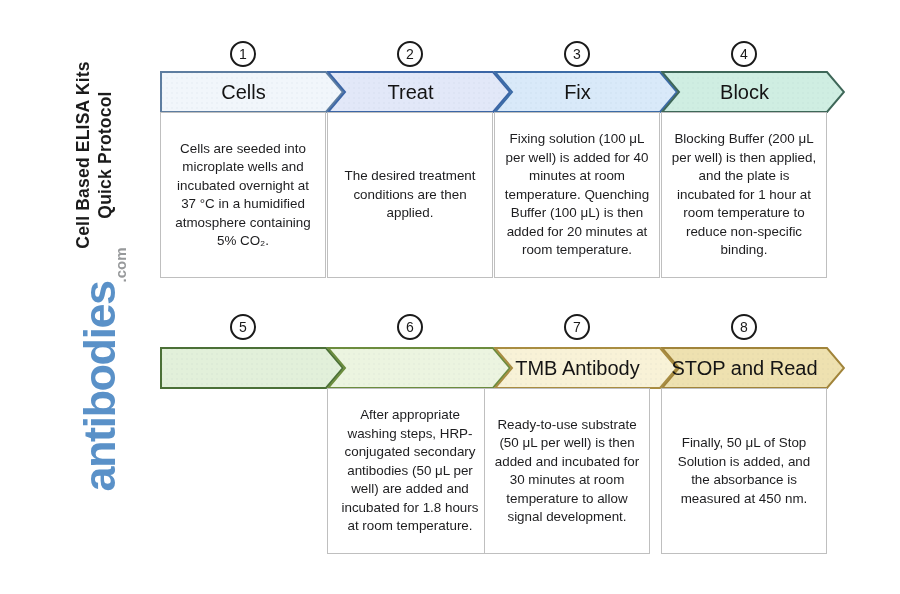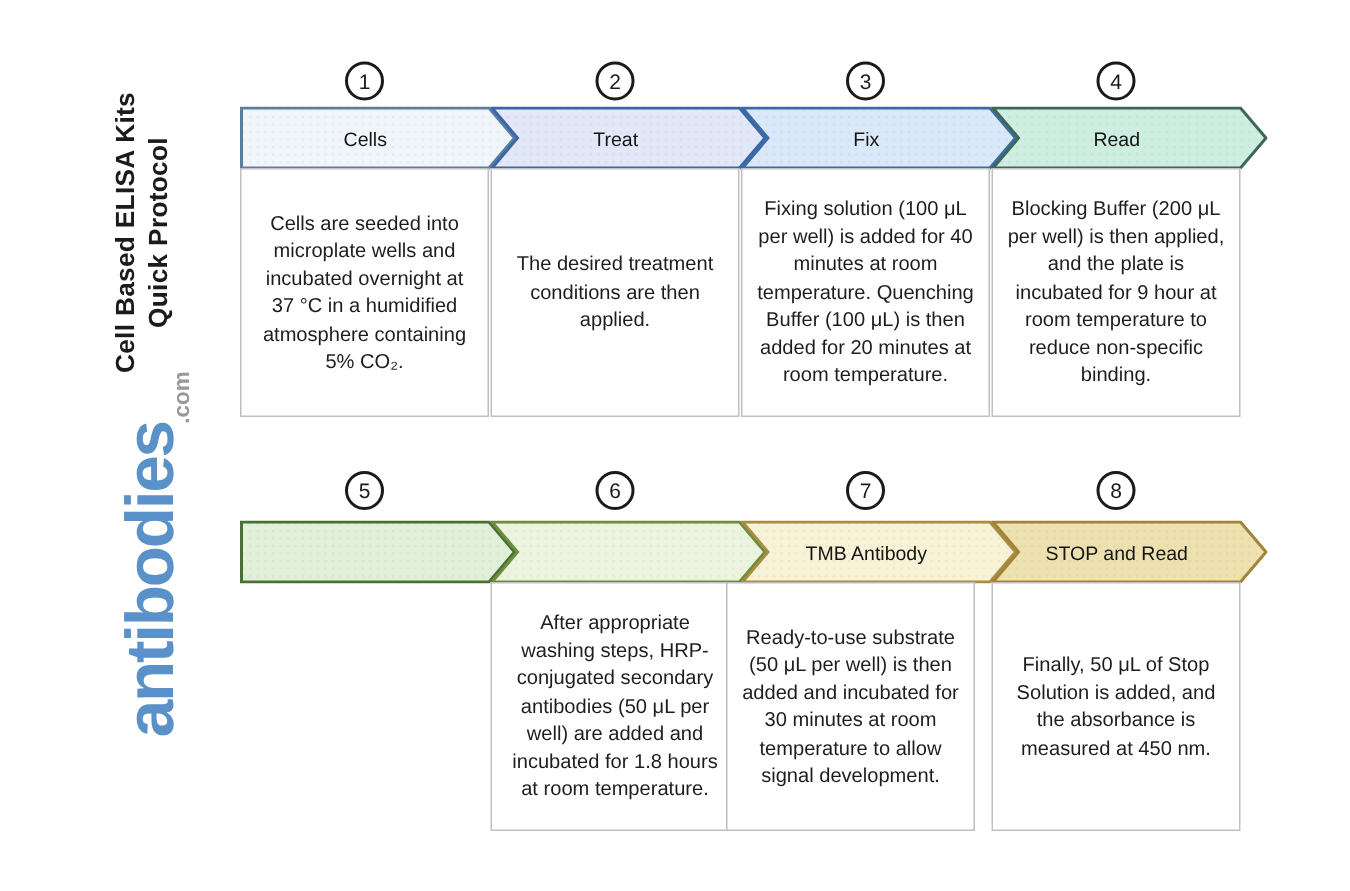--- a/index.html
+++ b/index.html
@@ -31,21 +31,21 @@
     position:absolute;width:26px;height:26px;border:2px solid #1a1a1a;border-radius:50%;
     background:#ffffff;box-sizing:border-box;
     display:flex;align-items:center;justify-content:center;
     font-size:14px;color:#1a1a1a;
   }
   svg.arrow{position:absolute;}
   .arrow-outline{fill:none;stroke-width:2;}
   .arrow-label{
     position:absolute;width:167px;height:42px;
     display:flex;align-items:center;justify-content:center;
-    font-size:13px;color:#141414;
+    font-size:20px;color:#141414;
   }
   .desc-box{
     position:absolute;width:166px;height:166px;box-sizing:border-box;
     background:#ffffff;border:1.5px solid #bfbfbf;
     display:flex;align-items:center;justify-content:center;
     padding:8px 9px;
   }
   .desc-box p{
     margin:0;text-align:center;font-size:13.4px;line-height:1.38;color:#1d1d1f;
   }
@@ -118,24 +118,24 @@
 
   <div class="num-circle" style="left:731px;top:41px">
       <span>4</span>
     </div>
   <svg class="arrow" style="left:661px;top:71px" width="184" height="42">
     <polygon points="1,1 166,1 183,21 166,41 1,41 18,21" fill="#cfeee2"></polygon>
     <polygon points="1,1 166,1 183,21 166,41 1,41 18,21" fill="url(#dots)"></polygon>
     <polygon class="arrow-outline" points="1,1 166,1 183,21 166,41 1,41 18,21" stroke="#3e6758"></polygon>
   </svg>
   <div class="arrow-label" style="left:661px;top:71px">
-      <span>Read</span>
+      <span>Block</span>
     </div>
   <div class="desc-box" style="left:661px;top:112px">
-      <p>Blocking Buffer (200 μL per well) is then applied, and the plate is incubated for 9 hour at room temperature to reduce non-specific binding.</p>
+      <p>Blocking Buffer (200 μL per well) is then applied, and the plate is incubated for 1 hour at room temperature to reduce non-specific binding.</p>
     </div>
 
   <div class="num-circle" style="left:230px;top:314px">
       <span>5</span>
     </div>
   <svg class="arrow" style="left:160px;top:347px" width="184" height="42">
     <polygon points="1,1 166,1 183,21 166,41 1,41" fill="#e2f0da"></polygon>
     <polygon points="1,1 166,1 183,21 166,41 1,41" fill="url(#dots)"></polygon>
     <polygon class="arrow-outline" points="1,1 166,1 183,21 166,41 1,41" stroke="#4b7037"></polygon>
   </svg>

